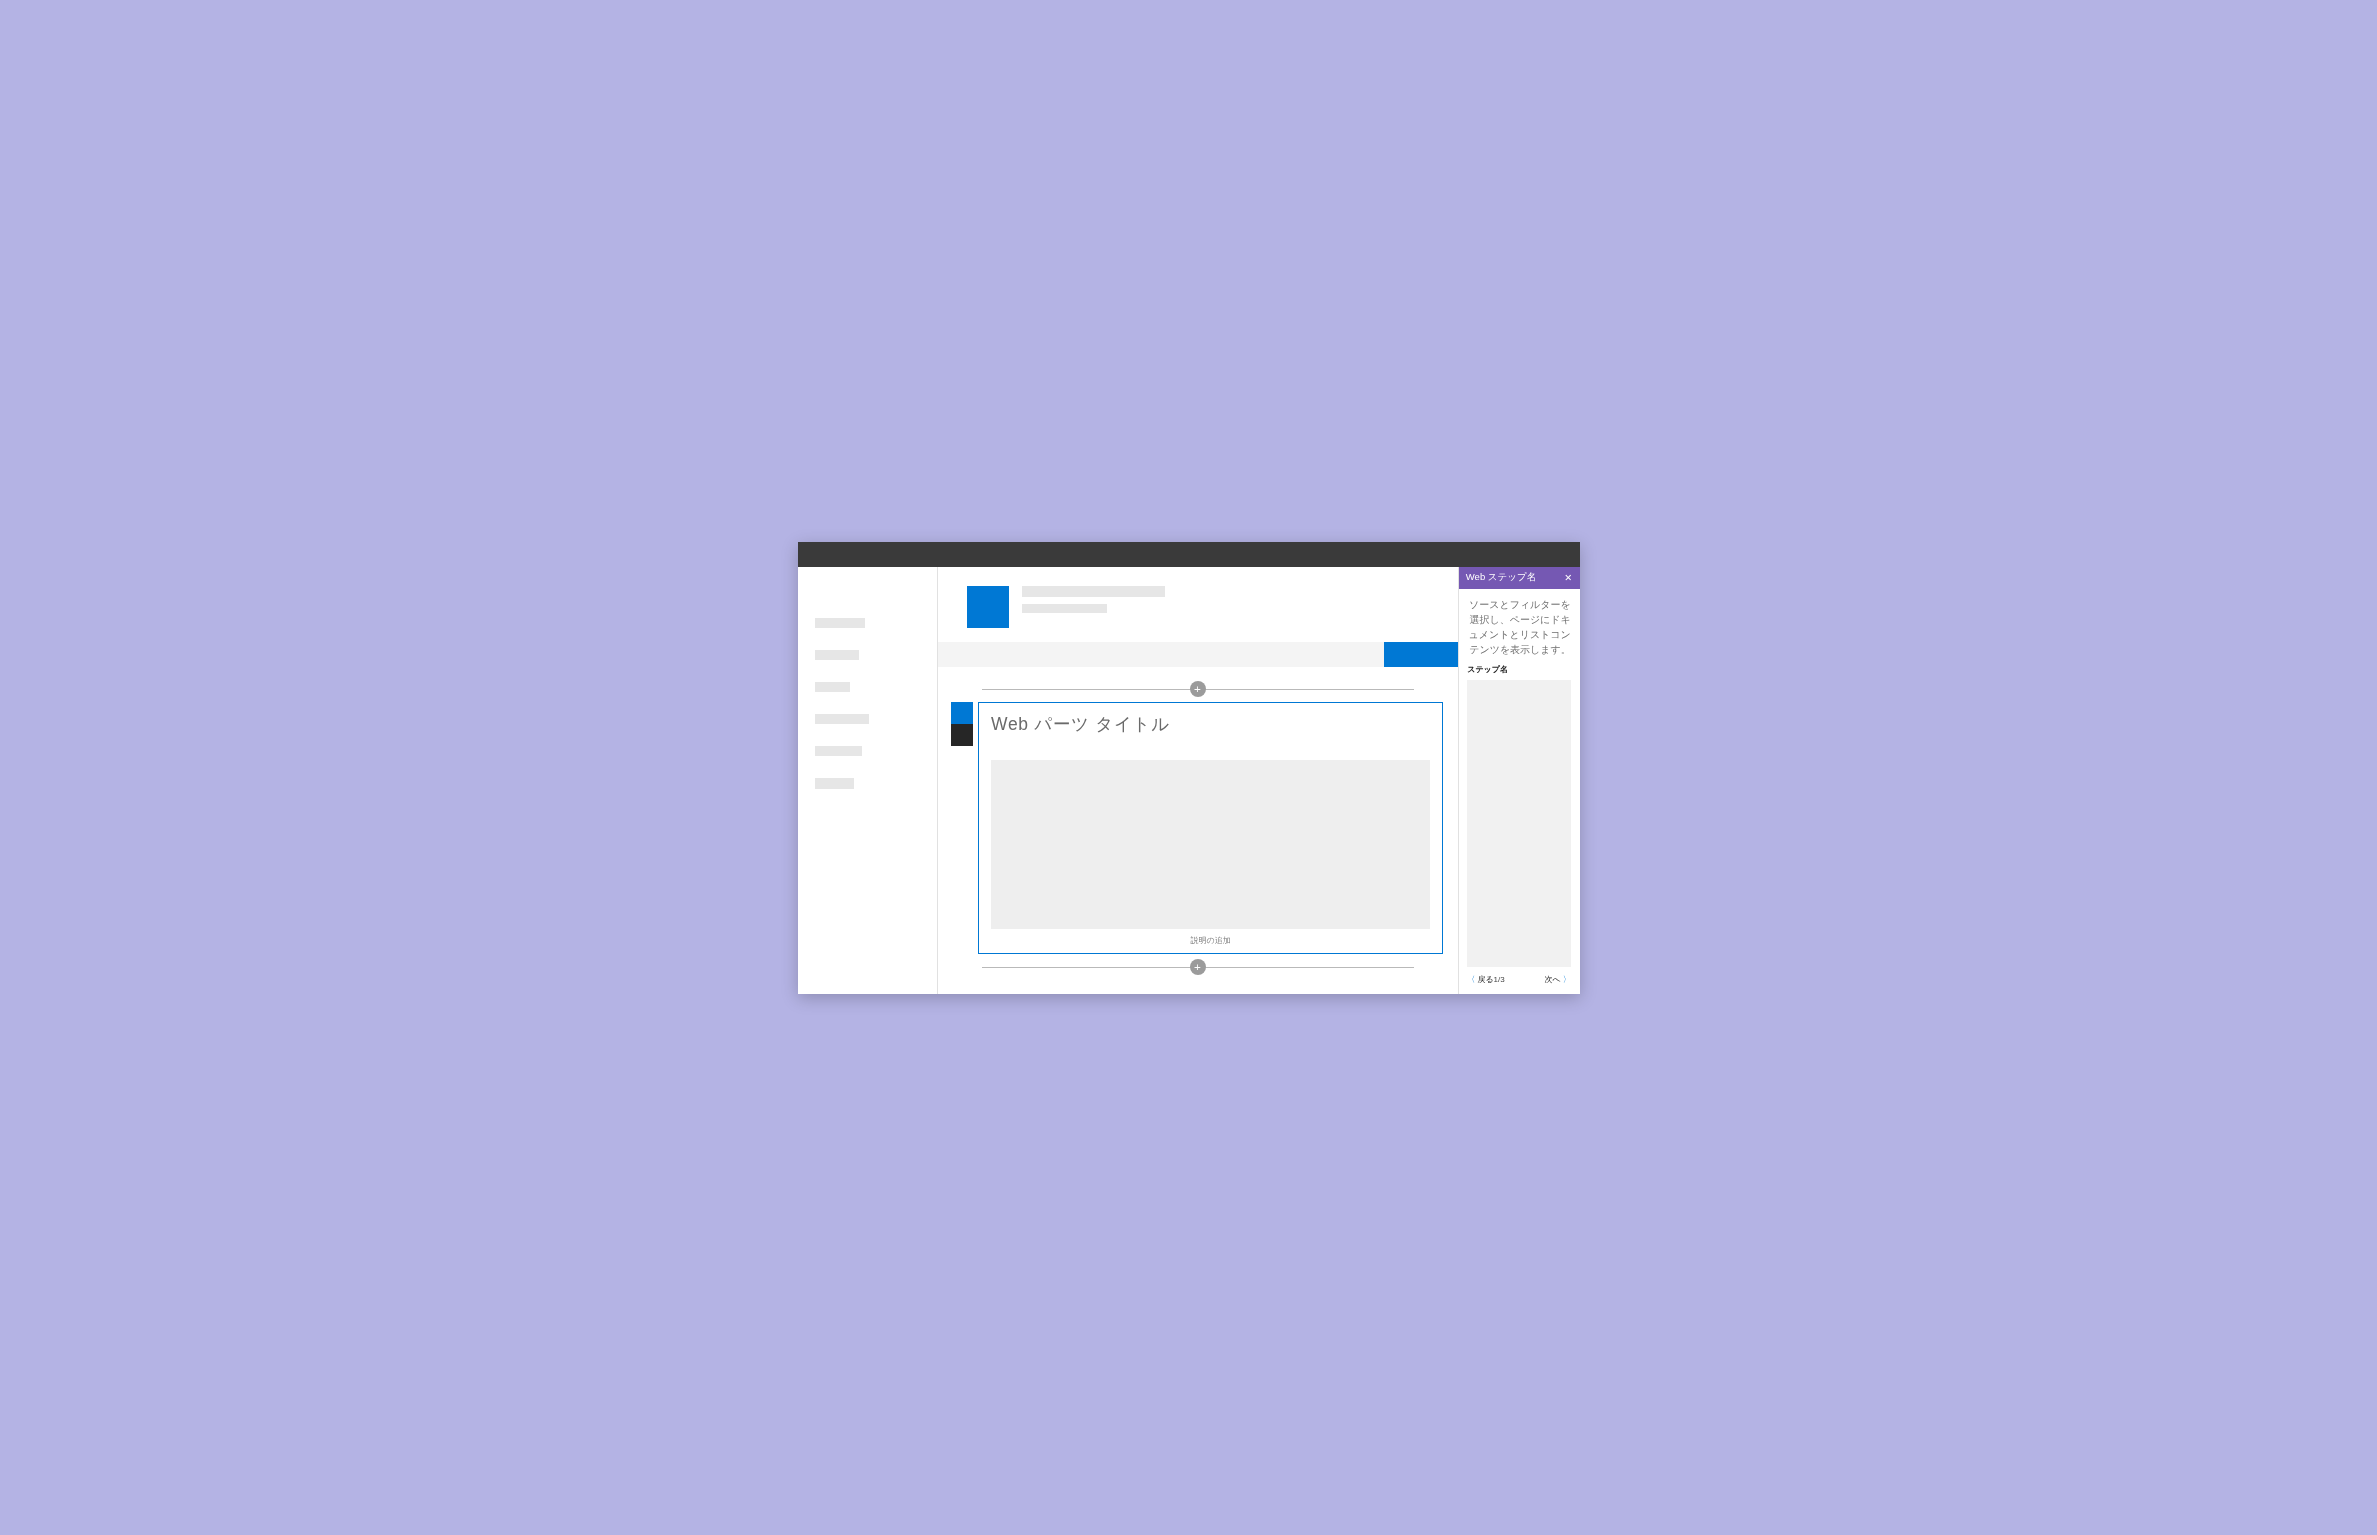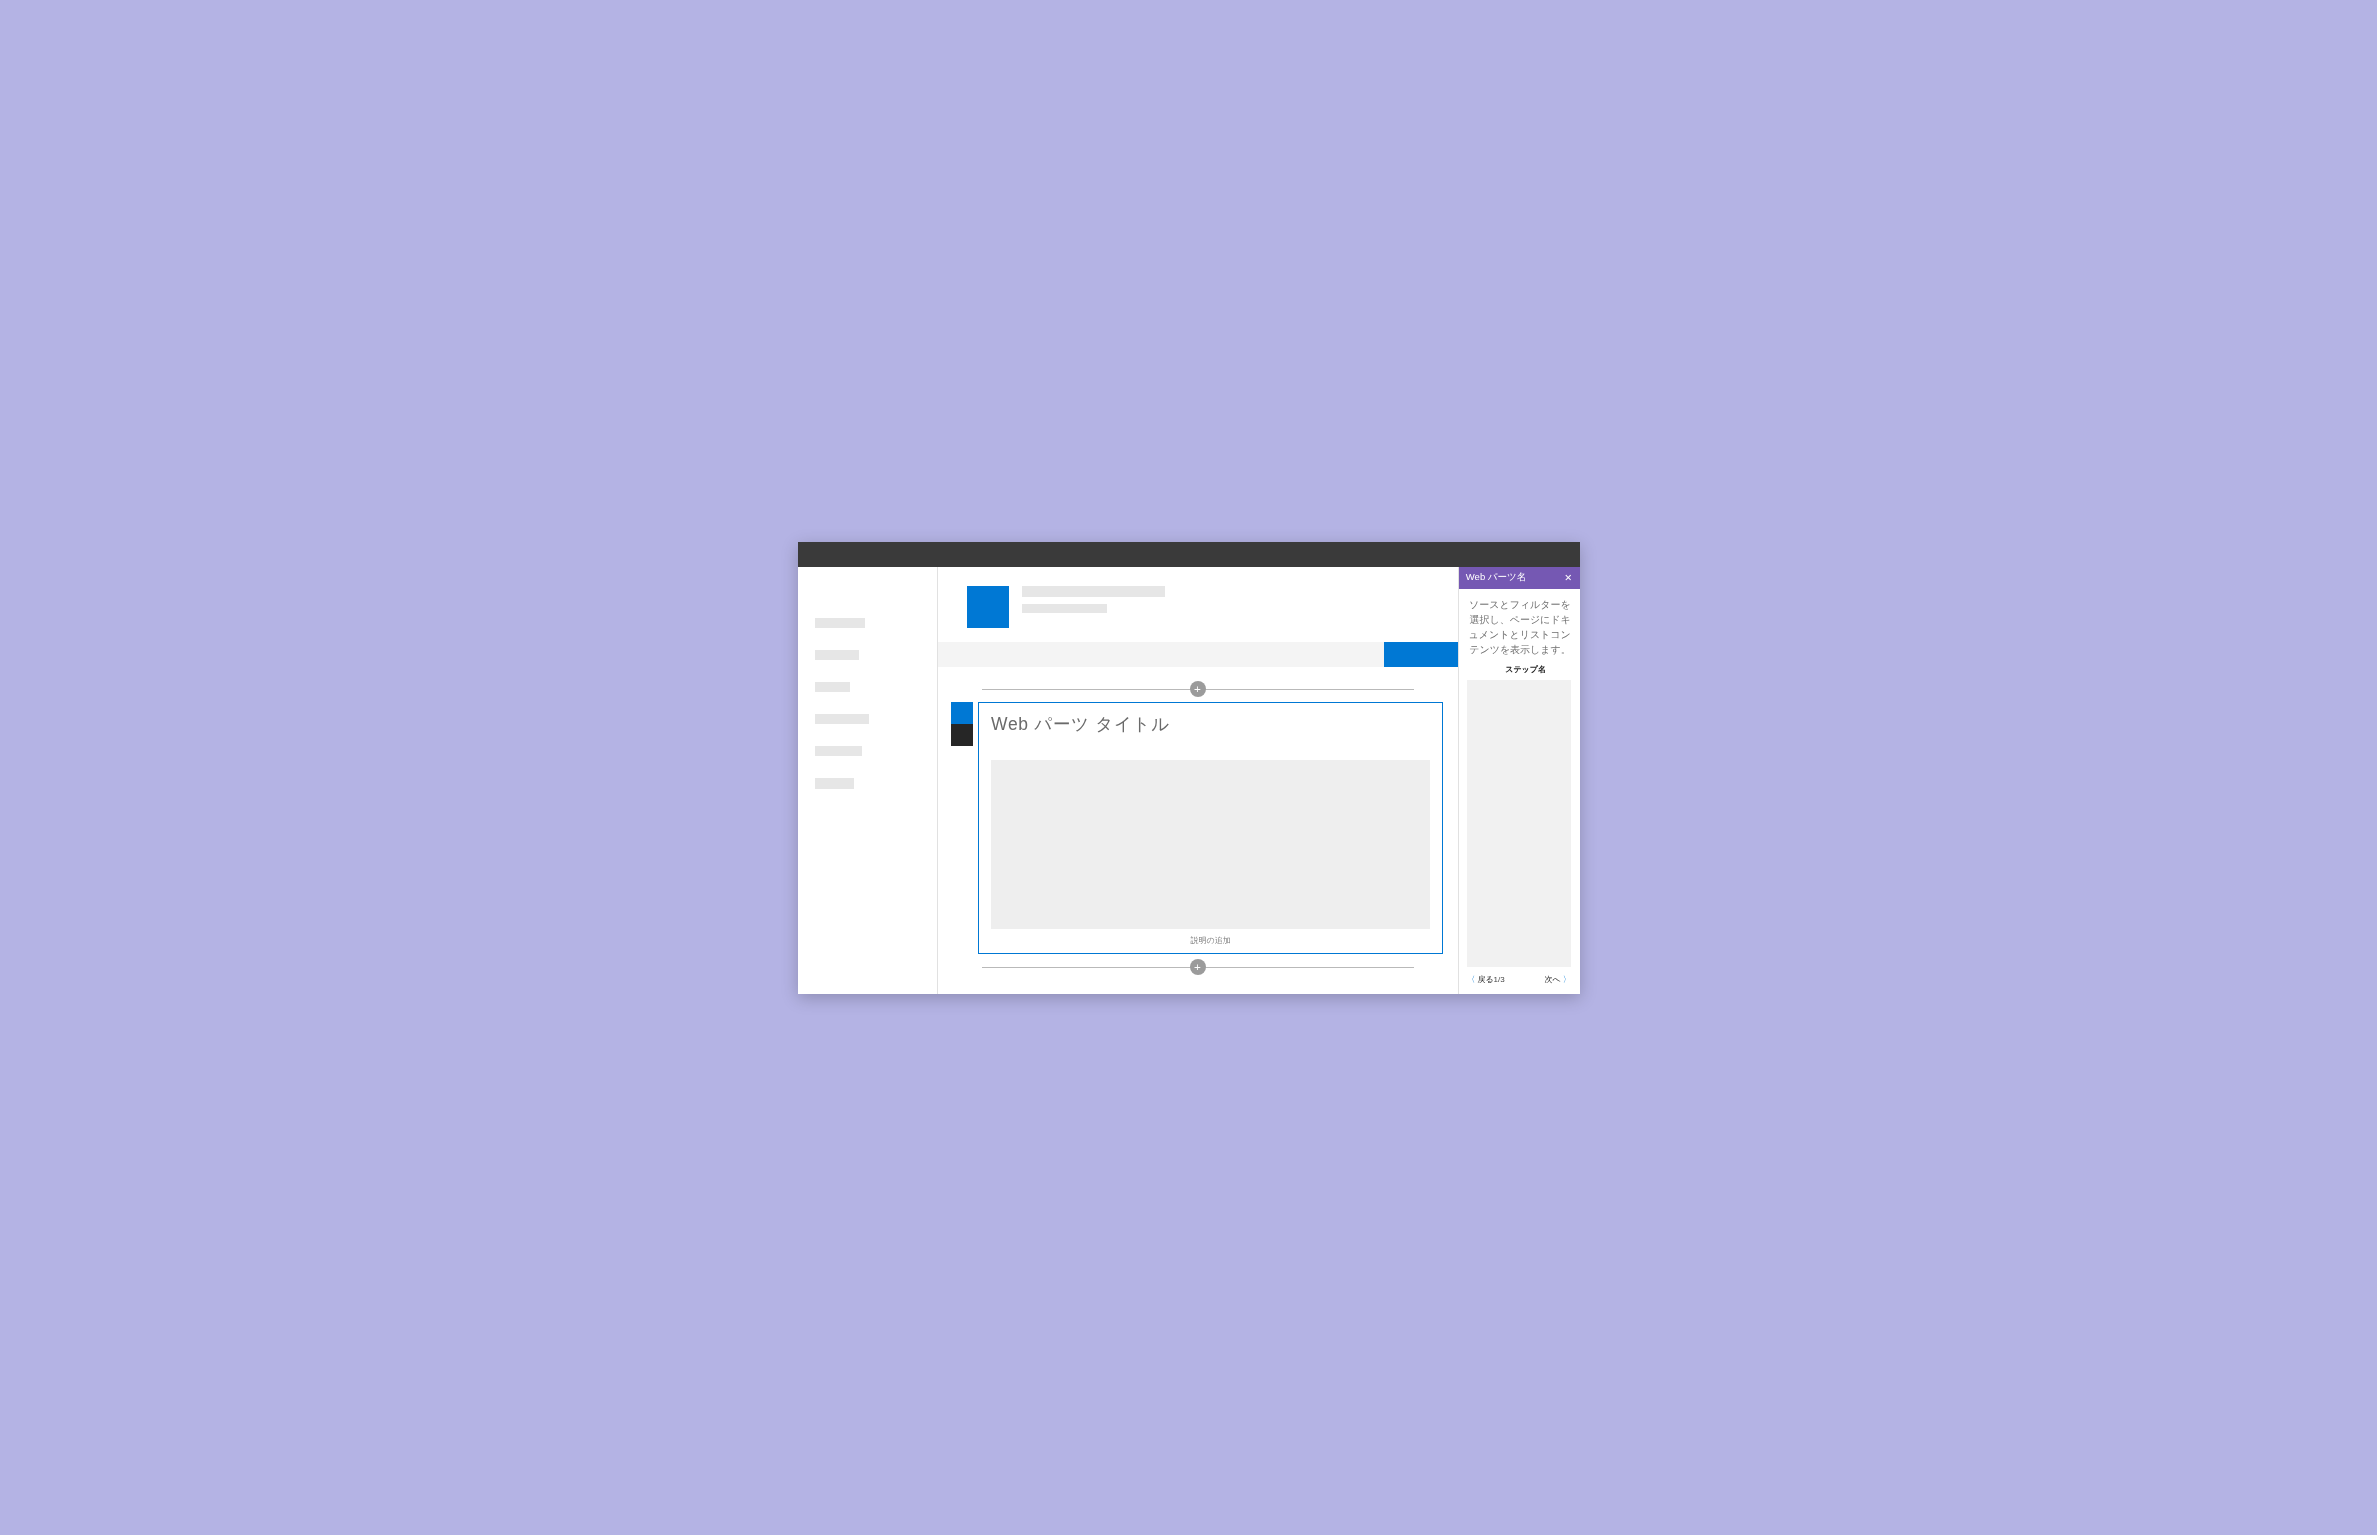--- a/index.html
+++ b/index.html
@@ -182,21 +182,20 @@
     line-height: 1.5;
     color: #6f6f6f;
     padding: 8.7px 8.7px 7.3px 8.7px;
     text-align: right;
   }
   .pane-step-label {
     font-size: 8px;
     font-weight: 700;
     color: #222;
     padding: 0 8.7px 4.4px 8.7px;
-    margin-left: 38px;
   }
   .pane-step-body {
     background: #f1f1f1;
     flex: 1 1 auto;
     margin: 0 8.7px;
   }
   .pane-nav {
     display: flex;
     align-items: center;
     font-size: 8px;
@@ -264,21 +263,21 @@
 
         <div class="sectionline">
           <div class="line"></div>
           <div class="plus">+</div>
         </div>
       </div>
     </main>
 
     <aside class="pane">
       <div class="pane-hdr">
-        <span class="title">Web パーツ名</span>
+        <span class="title">Web ステップ名</span>
         <span class="x">✕</span>
       </div>
       <div class="pane-desc">ソースとフィルターを選択し、ページにドキュメントとリストコンテンツを表示します。</div>
       <div class="pane-step-label">ステップ名</div>
       <div class="pane-step-body"></div>
       <div class="pane-nav">
         <div class="back">
           <span class="chev">〈</span>
           <span>戻る</span>
         </div>

